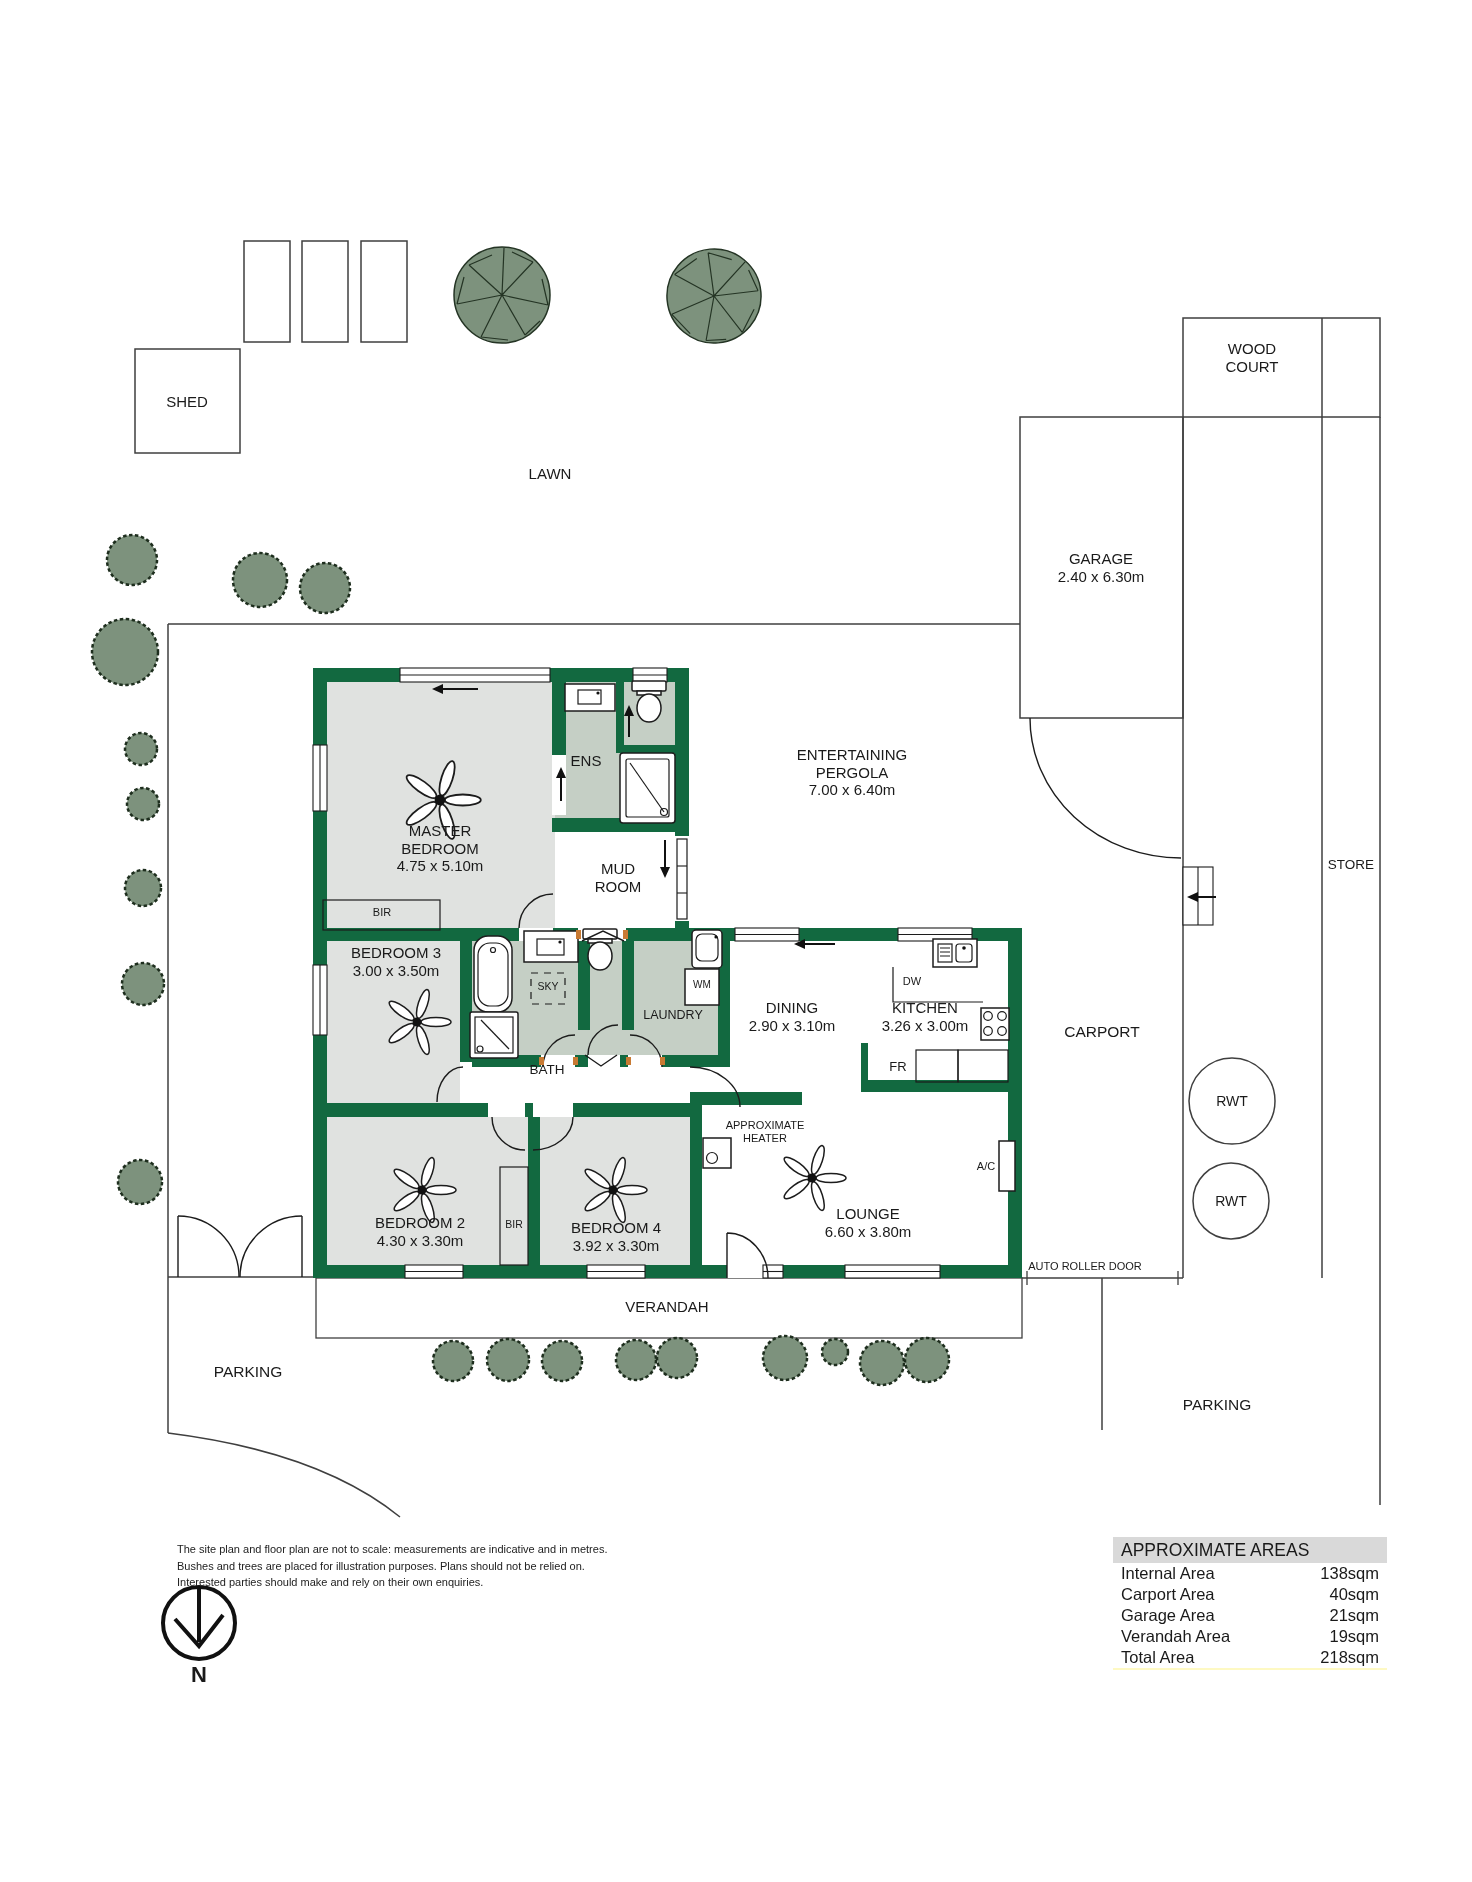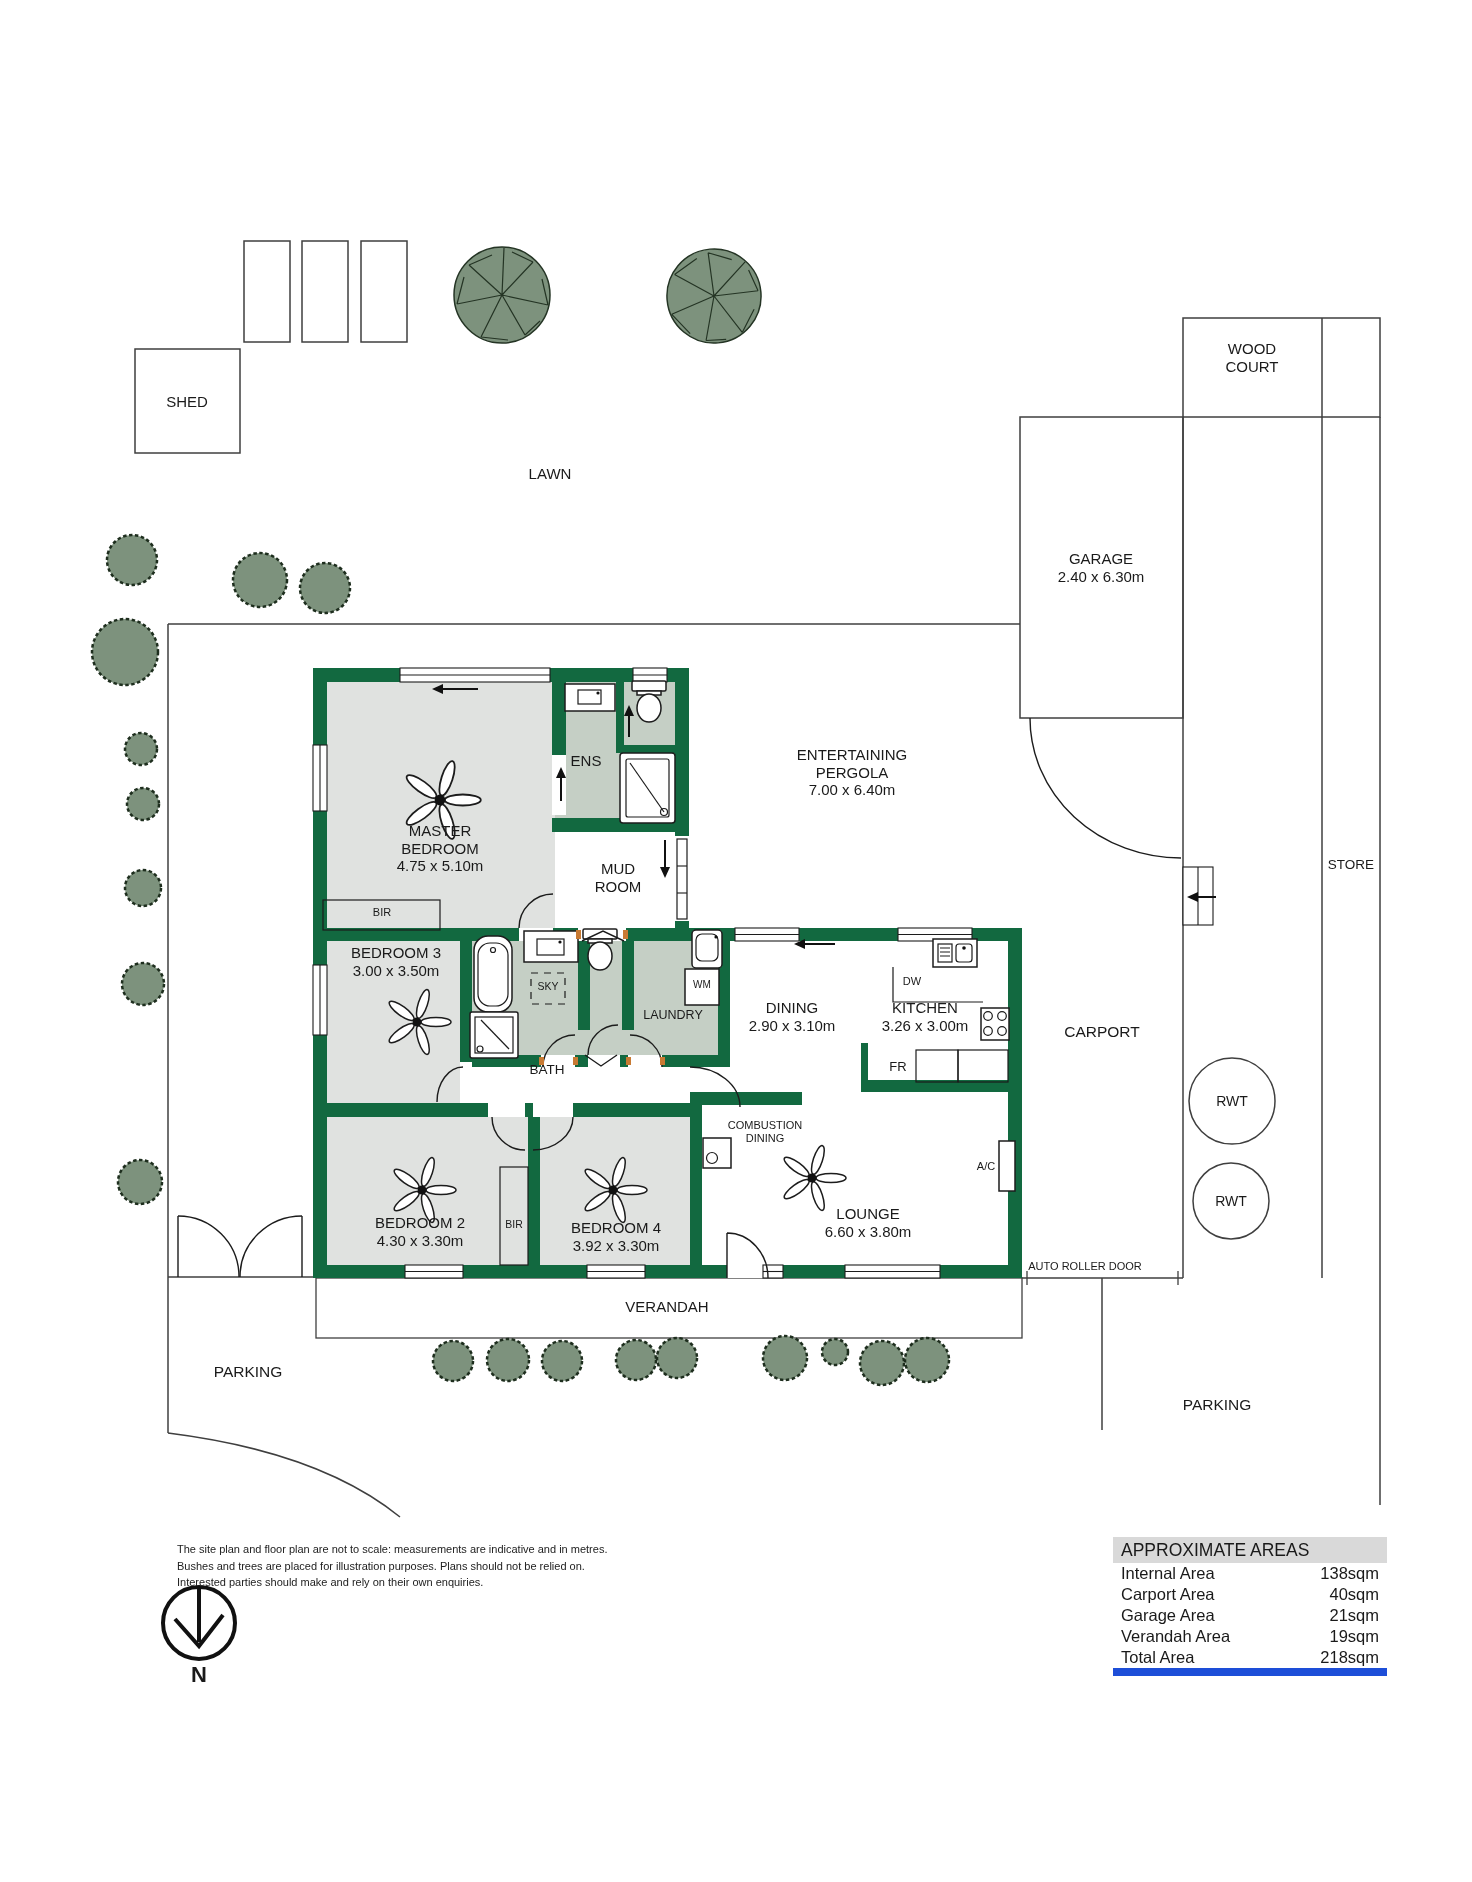--- a/index.html
+++ b/index.html
@@ -26,21 +26,21 @@
   
   .lbl{position:absolute;transform:translateX(-50%);text-align:center;white-space:nowrap;
        line-height:1.18;color:#1a1a1a;}
   .wrap{white-space:normal;}
   .room{font-size:15px;}
   .room .nm,.room .dm{display:block;}
   .disc{position:absolute;left:177px;top:1541px;font-size:11px;line-height:16.5px;
         text-align:left;transform:none;white-space:nowrap;color:#222;}
   .north-n{position:absolute;font-size:22px;font-weight:bold;transform:translateX(-50%);}
   
-  .areas{position:absolute;left:1113px;top:1537px;width:274px;background:#1d4ed8;padding-bottom:8px;}
+  .areas{position:absolute;left:1113px;top:1537px;width:274px;background:#fef9c3;padding-bottom:2px;}
   .areas-title{background:#d9d9d9;font-size:17.5px;padding:3px 8px 2px 8px;}
   .arow{display:flex;justify-content:space-between;background:#fff;margin-top:0;
         padding:0 8px;font-size:16.5px;line-height:21px;}
 </style>
 </head>
 <body>
 
 <div class="page">
 
 <svg width="1472" height="1882" viewBox="0 0 1472 1882">
@@ -416,21 +416,21 @@
   <span class="dm">6.60 x 3.80m</span>
 </div>
 <div class="lbl" style="left:667px;top:1298px;font-size:15px">VERANDAH</div>
 
 <div class="lbl" style="left:382px;top:906px;font-size:11px">BIR</div>
 <div class="lbl" style="left:514px;top:1218px;font-size:10.5px">BIR</div>
 <div class="lbl" style="left:702px;top:979px;font-size:10px">WM</div>
 <div class="lbl" style="left:912px;top:975px;font-size:11px">DW</div>
 <div class="lbl" style="left:898px;top:1059px;font-size:13px">FR</div>
 <div class="lbl" style="left:986px;top:1160px;font-size:11px">A/C</div>
-<div class="lbl wrap" style="left:765px;top:1119px;width:95px;font-size:11px">COMBUSTION DINING</div>
+<div class="lbl wrap" style="left:765px;top:1119px;width:95px;font-size:11px">APPROXIMATE HEATER</div>
 
 <div class="disc">
   <div>The site plan and floor plan are not to scale: measurements are indicative and in metres.</div>
   <div>Bushes and trees are placed for illustration purposes. Plans should not be relied on.</div>
   <div>Interested parties should make and rely on their own enquiries.</div>
 </div>
 
 <div class="north-n" style="left:199px;top:1662px">N</div>
 
 <div class="areas">

